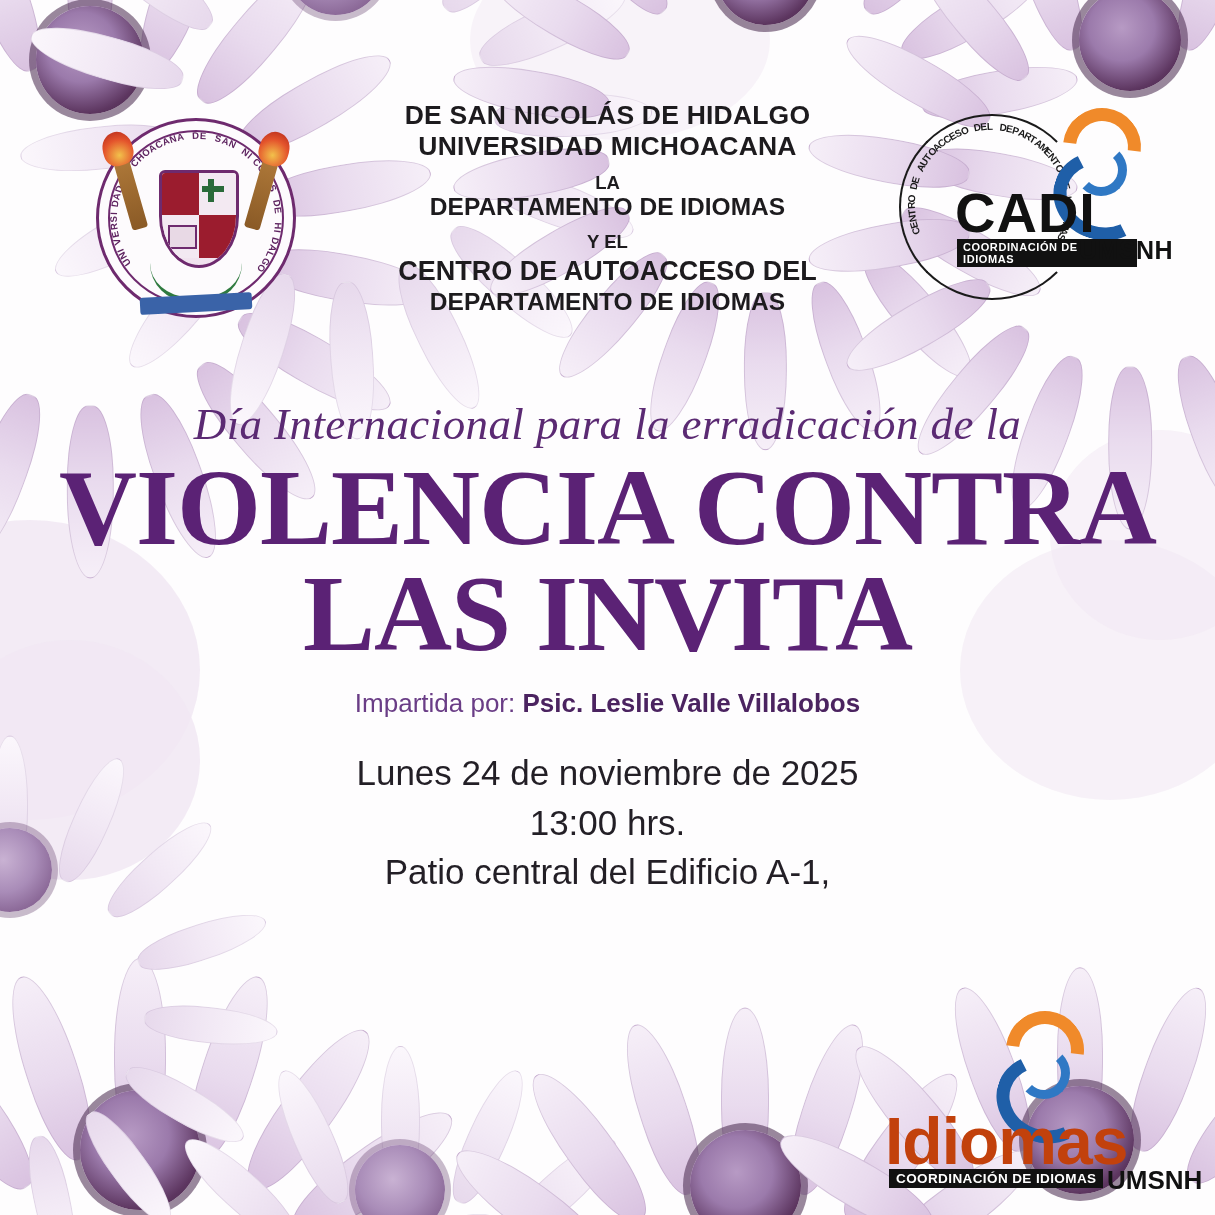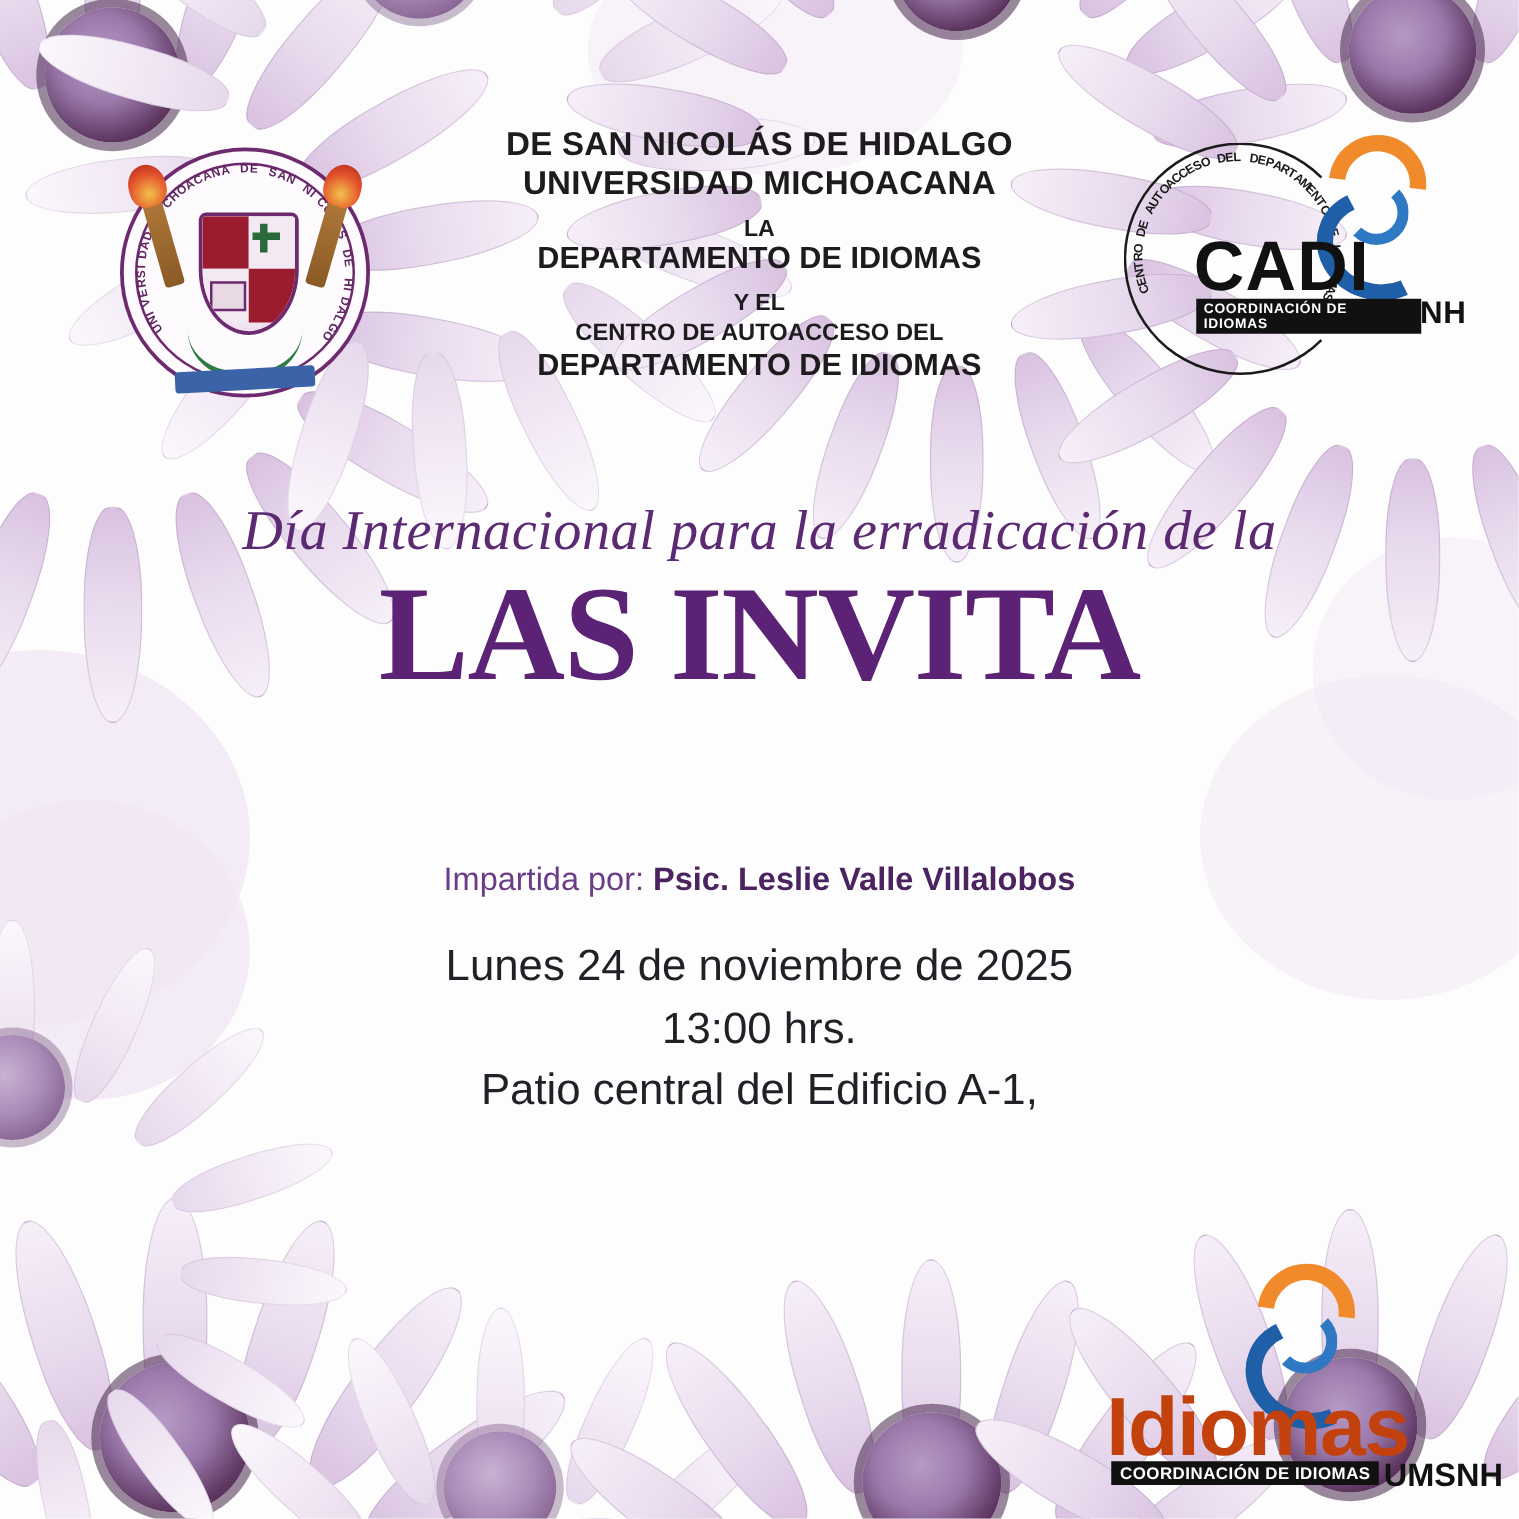--- a/index.html
+++ b/index.html
@@ -187,21 +187,21 @@
     top: 10px;
     text-align: center;
     color: #1d1b1e;
     font-weight: bold;
     line-height: 1.18;
   }
   .ht-line1 { font-size: 26.5px; letter-spacing: .2px; }
   .ht-small { font-size: 18.5px; margin-top: 9px; }
   .ht-line2 { font-size: 24.5px; margin-top: 4px; }
   .ht-line3 { font-size: 24.5px; }
-  .ht-line4 { font-size: 19px; margin-top: 3px; }
+  .ht-line4 { font-size: 27px; margin-top: 3px; }
   .ht-line5 { font-size: 24.5px; }
 
   
   .cadi {
     position: absolute;
     right: 78px;
     top: 10px;
     width: 240px;
     height: 230px;
   }
@@ -687,20 +687,21 @@
       <div class="cadi-word">CADI</div>
       <div class="cadi-sub">COORDINACIÓN DE IDIOMAS</div>
       <div class="cadi-umsnh">UMSNH</div>
     </div>
   </div>
 
 
   <div class="title-script">Día Internacional para la erradicación de la</div>
 
   <div class="title-main">
+    <div class="l1">VIOLENCIA CONTRA</div>
     <div class="l2">LAS INVITA</div>
   </div>
 
   <div class="impartida">
     <span>Impartida por:</span>
     <b>Psic. Leslie Valle Villalobos</b>
   </div>
 
   <div class="details">
     <div>Lunes 24 de noviembre de 2025</div>

